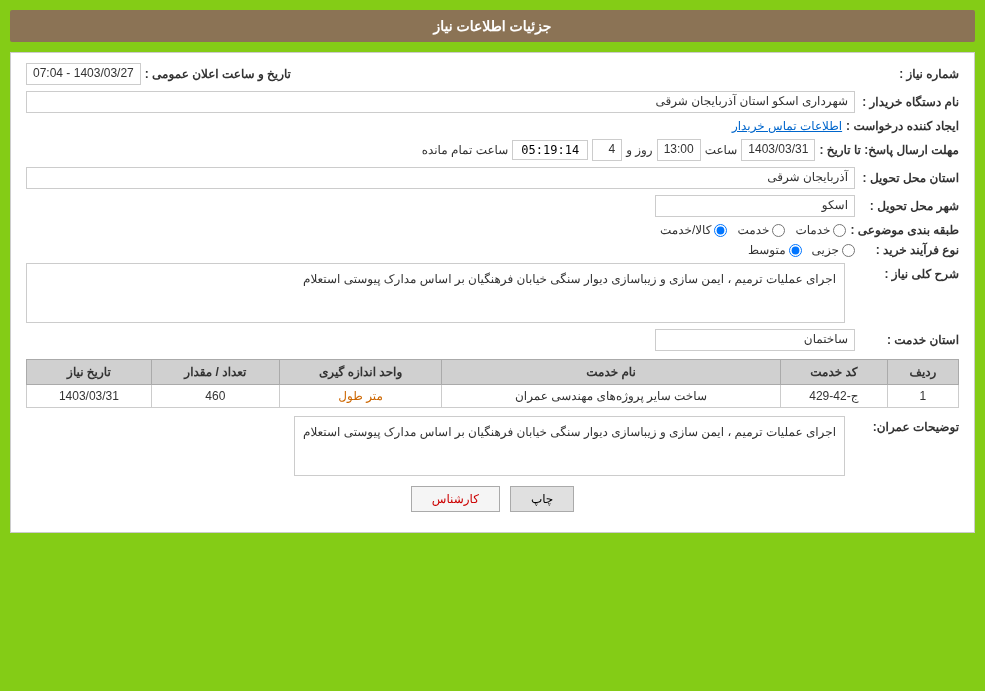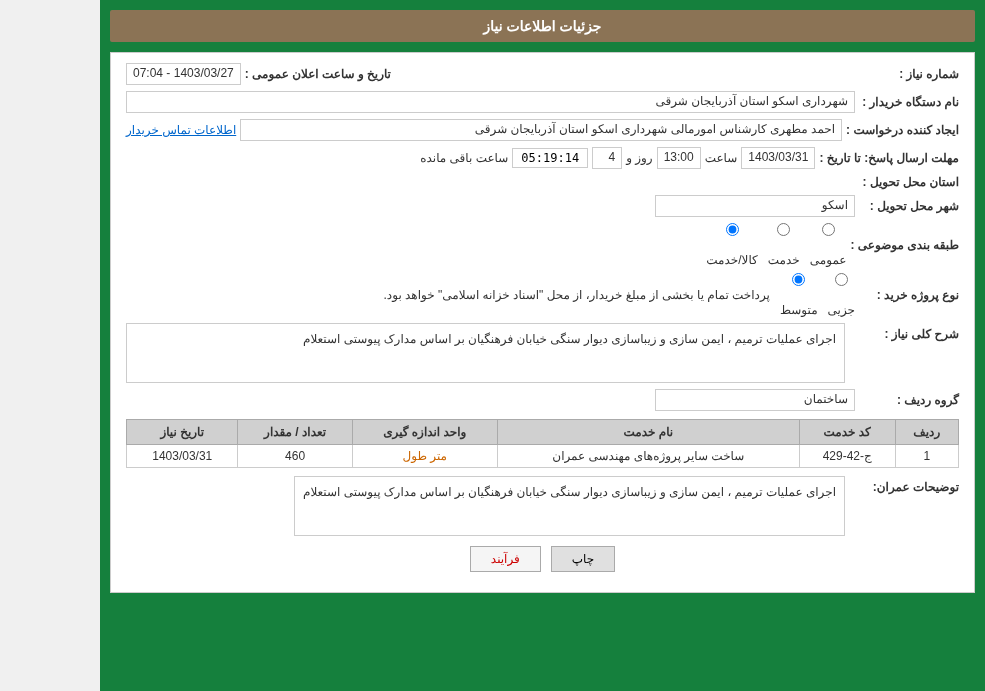--- a/index.html
+++ b/index.html
@@ -4,23 +4,23 @@
   <style>
     * { box-sizing: border-box; margin: 0; padding: 0; }
     body {
       font-family: Tahoma, Arial, sans-serif;
       background: #f0f0f0;
       direction: rtl;
       font-size: 12px;
       color: #333;
     }
     .page-wrapper {
-      width: 885px;
+      width: 985px;
       min-height: 691px;
-      background: #15803d;
+      background: #84cc16;
       padding: 10px;
     }
     .header-bar {
       background: #8B7355;
       color: white;
       text-align: center;
       padding: 8px 12px;
       font-size: 14px;
       font-weight: bold;
       border-radius: 2px;
@@ -75,22 +75,21 @@
       font-family: monospace;
     }
     .radio-group {
       display: flex;
       gap: 10px;
       align-items: center;
     }
     .radio-item {
       display: flex;
       align-items: center;
-      gap: 17px;
-      flex-direction: column;
+      gap: 3px;
     }
     .section-title {
       background: #e8e8e8;
       border: 1px solid #ccc;
       padding: 5px 10px;
       font-weight: bold;
       margin-bottom: 6px;
       margin-top: 8px;
     }
     .description-box {
@@ -181,85 +180,84 @@
       </div>
     </div>
 
     <div class="row">
       <span class="label">نام دستگاه خریدار :</span>
       <div class="value-box">شهرداری اسکو استان آذربایجان شرقی</div>
     </div>
 
     <div class="row">
       <span class="label">ایجاد کننده درخواست :</span>
-      <div class="value-box" style="flex:1;">احمد مطهری کارشناس امورمالی شهرداری اسکو استان آذربایجان شرقی</div>
       <span class="link-blue">اطلاعات تماس خریدار</span>
     </div>
 
     <div class="row">
       <span class="label">مهلت ارسال پاسخ: تا تاریخ :</span>
       <div class="small-box">1403/03/31</div>
       <span>ساعت</span>
       <div class="small-box">13:00</div>
       <span>روز و</span>
       <div class="small-box" style="min-width:30px;">4</div>
       <div class="timer-box">05:19:14</div>
-      <span>ساعت باقی مانده</span>
+      <span>ساعت تمام مانده</span>
     </div>
 
     <div class="row">
       <span class="label">استان محل تحویل :</span>
+      <div class="value-box">آذربایجان شرقی</div>
     </div>
 
     <div class="row">
       <span class="label">شهر محل تحویل :</span>
       <div class="value-box" style="max-width:200px;margin-left:42px;">اسکو</div>
     </div>
 
     <div class="row">
       <span class="label">طبقه بندی موضوعی :</span>
       <div class="radio-group">
         <div class="radio-item">
           <input type="radio" name="category" style="">
-          <span>عمومی</span>
+          <span>خدمات</span>
         </div>
         <div class="radio-item">
           <input type="radio" name="category" style="">
           <span>خدمت</span>
         </div>
         <div class="radio-item">
           <input type="radio" name="category" checked="" style="">
           <span>کالا/خدمت</span>
         </div>
       </div>
     </div>
 
     <div class="row">
-      <span class="label">نوع پروژه خرید :</span>
+      <span class="label">نوع فرآیند خرید :</span>
       <div class="radio-group">
         <div class="radio-item">
           <input type="radio" name="purchase" style="">
           <span>جزیی</span>
         </div>
         <div class="radio-item">
           <input type="radio" name="purchase" checked="" style="">
           <span>متوسط</span>
         </div>
       </div>
-      <span class="value-text">پرداخت تمام یا بخشی از مبلغ خریدار، از محل "اسناد خزانه اسلامی" خواهد بود.</span>
     </div>
 
     <div class="row" style="align-items:flex-start;margin-top:4px;">
       <span class="label" style="min-width:110px;padding-top:4px;">شرح کلی نیاز :</span>
       <div class="description-box">اجرای عملیات ترمیم ، ایمن سازی و زیباسازی دیوار سنگی خیابان فرهنگیان بر اساس مدارک پیوستی استعلام</div>
     </div>
 
 
     <div class="row" style="margin-bottom:8px;">
-      <span class="label">گروه ردیف :</span>
+      <span class="label">استان خدمت :</span>
       <div class="value-box" style="max-width:200px;padding-left:9px;">ساختمان</div>
     </div>
 
     <table>
       <thead>
         <tr>
           <th>ردیف</th>
           <th>کد خدمت</th>
           <th>نام خدمت</th>
           <th>واحد اندازه گیری</th>
@@ -279,17 +277,17 @@
         </tbody>
     </table>
 
     <div class="row" style="align-items:flex-start;margin-top:4px;">
       <span class="label" style="min-width:110px;padding-top:4px;">توضیحات عمران:</span>
       <div class="buyer-notes">اجرای عملیات ترمیم ، ایمن سازی و زیباسازی دیوار سنگی خیابان فرهنگیان بر اساس مدارک پیوستی استعلام</div>
     </div>
 
     <div class="bottom-buttons">
       <button class="btn btn-print">چاپ</button>
-      <button class="btn btn-back">فرآیند</button>
+      <button class="btn btn-back">کارشناس</button>
     </div>
 
   </div>
 </div>
 
 </body></html>

